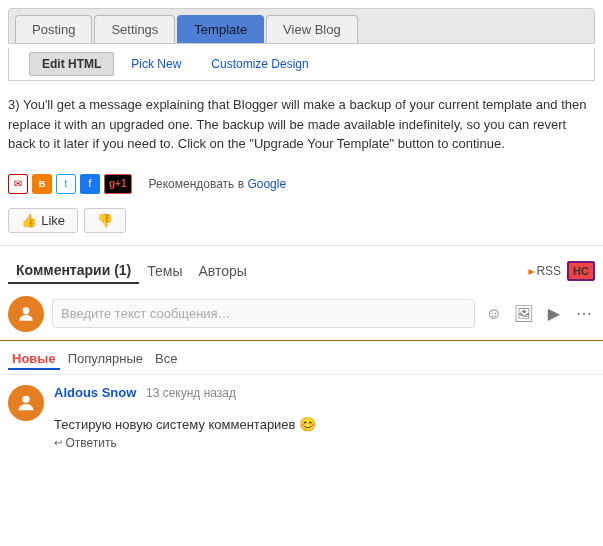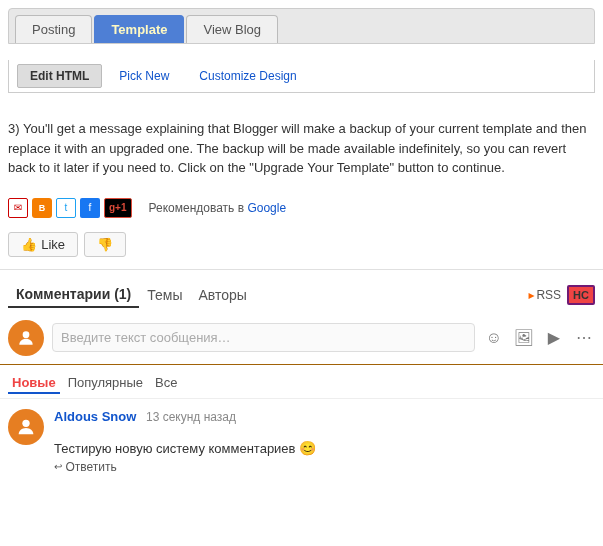--- a/index.html
+++ b/index.html
@@ -28,34 +28,34 @@
       border-bottom: none;
       border-radius: 4px 4px 0 0;
       cursor: pointer;
       font-size: 13px;
       background: #f0f0f0;
       color: #555;
       text-decoration: none;
     }
     .nav-tab.active {
       background: #4e7fd5;
-      color: #fef9c3;
+      color: #0f172a;
       border-color: #4e7fd5;
-      font-weight: bold;
+      font-weight: normal;
     }
 
     
     .sub-nav {
       background: #fff;
       border: 1px solid #ccc;
       border-top: none;
       display: flex;
       align-items: center;
-      padding: 4px 8px;
-      margin: 16px 8px;
+      padding: 4px 20px;
+      margin: 4px 8px;
       gap: 4px;
     }
     .sub-tab {
       padding: 4px 12px;
       font-size: 12px;
       cursor: pointer;
       border: 1px solid transparent;
       border-radius: 2px;
       text-decoration: none;
       color: #555;
@@ -318,20 +318,21 @@
       margin-top: 4px;
       cursor: pointer;
     }
     .reply-arrow { font-size: 10px; }
   </style>
 </head>
 <body>
 
 <div class="blogger-nav">
   <a class="nav-tab">Posting</a>
+  <a class="nav-tab">Settings</a>
   <a class="nav-tab active">Template</a>
   <a class="nav-tab">View Blog</a>
 </div>
 
 <div class="sub-nav">
   <a class="sub-tab active">Edit HTML</a>
   <a class="sub-tab link-style">Pick New</a>
   <a class="sub-tab link-style">Customize Design</a>
 </div>
 

